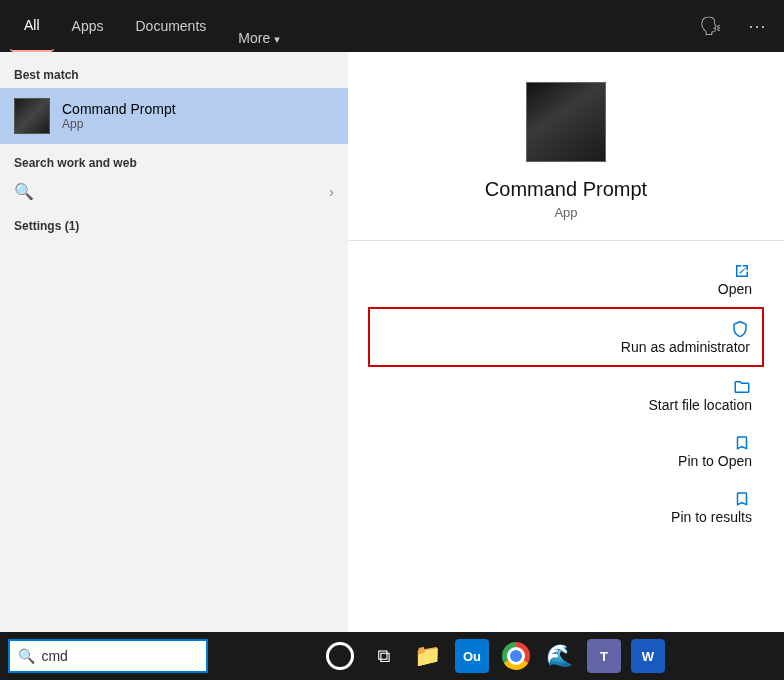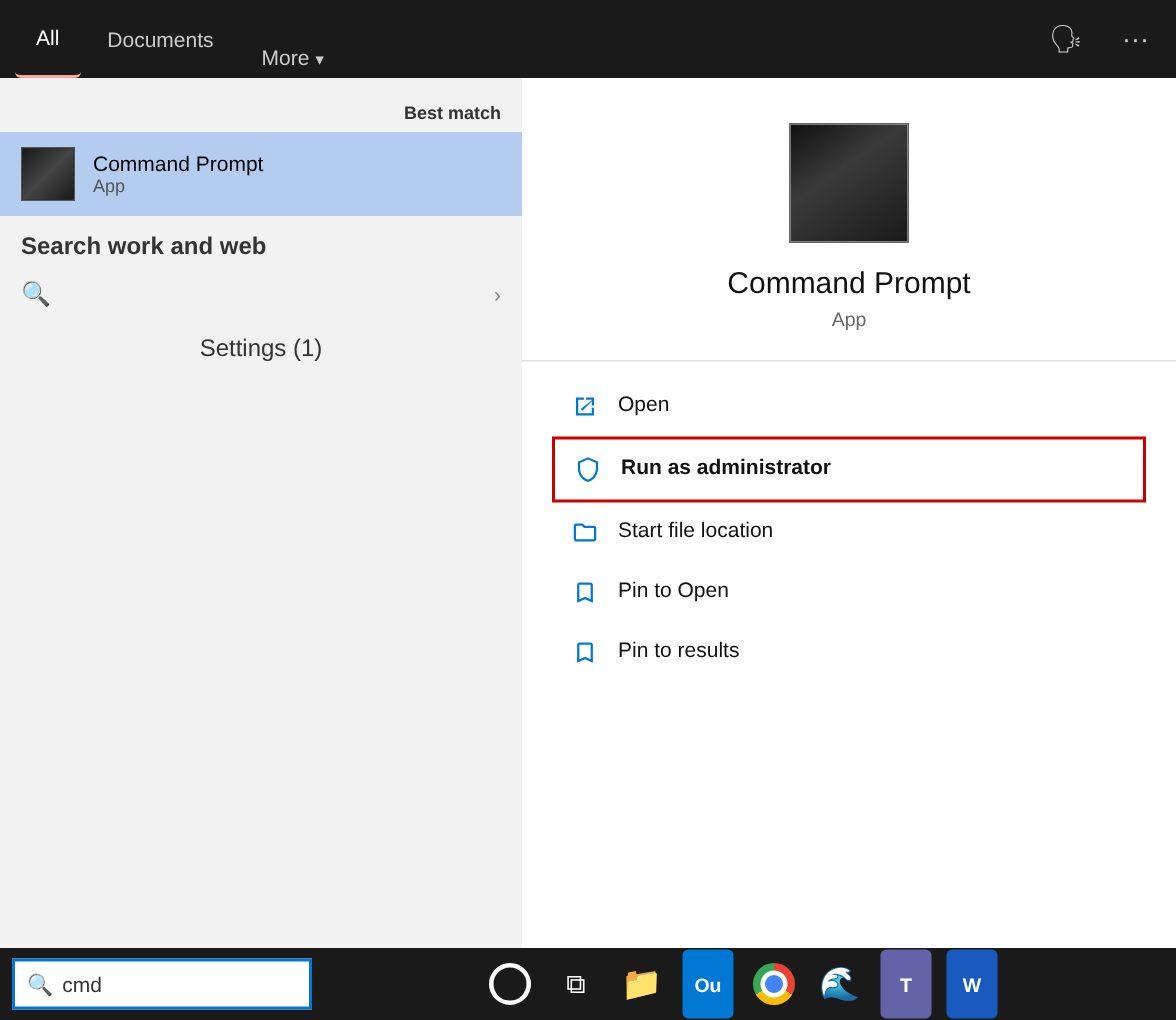--- a/index.html
+++ b/index.html
@@ -58,21 +58,20 @@
       width: 348px;
       background: #f2f2f2;
       flex-shrink: 0;
       padding: 10px 0;
     }
     .section-label {
       font-size: 12px;
       font-weight: 600;
       color: #333;
       padding: 6px 14px 4px 14px;
-      text-align: right;
     }
     .best-match-item {
       display: flex;
       align-items: center;
       gap: 12px;
       padding: 10px 14px;
       background: #b3ccf0;
       cursor: pointer;
       margin: 2px 0;
     }
@@ -93,21 +92,21 @@
       font-size: 14px;
       font-weight: 500;
       color: #000;
     }
     .item-text-sub {
       font-size: 12px;
       color: #555;
     }
 
     .search-work-label {
-      font-size: 16px;
+      font-size: 12px;
       font-weight: 600;
       color: #333;
       padding: 10px 14px 4px 14px;
     }
     .search-web-item {
       display: flex;
       align-items: center;
       gap: 10px;
       padding: 8px 14px;
       cursor: pointer;
@@ -122,25 +121,24 @@
     }
     .search-web-text span {
       font-weight: 600;
     }
     .chevron-right {
       margin-left: auto;
       color: #888;
       font-size: 14px;
     }
     .settings-label {
-      font-size: 16px;
-      font-weight: 400;
+      font-size: 12px;
+      font-weight: 700;
       color: #333;
       padding: 10px 14px 4px 14px;
-      text-align: center;
     }
 
     
     .right-panel {
       flex: 1;
       background: #fff;
       display: flex;
       flex-direction: column;
       align-items: center;
       padding-top: 30px;
@@ -169,43 +167,42 @@
       height: 1px;
       background: #e0e0e0;
       margin-bottom: 10px;
     }
     .action-list {
       width: 100%;
       padding: 0 20px;
     }
     .action-item {
       display: flex;
-      align-items: flex-start;
-      gap: 12px;
+      align-items: flex-end;
       padding: 10px 12px;
       cursor: pointer;
       border-radius: 3px;
       position: relative;
+      flex-direction: column;
     }
     .action-icon {
       width: 20px;
       height: 20px;
       display: flex;
       align-items: center;
       justify-content: center;
       flex-shrink: 0;
     }
     .action-label {
       font-size: 14px;
       color: #111;
     }
     .run-admin-highlight {
       border: 2px solid #c00;
       border-radius: 0;
-      font-weight: bold;
     }
 
     
     .icon-open svg, .icon-admin svg, .icon-file svg, .icon-pin svg {
       width: 18px;
       height: 18px;
       fill: #0078d4;
     }
 
     
@@ -263,21 +260,21 @@
       height: 40px;
       display: flex;
       align-items: center;
       justify-content: center;
       cursor: pointer;
       border-radius: 4px;
       font-size: 18px;
     }
     .taskbar-app-box {
       width: 34px;
-      height: 46px;
+      height: 34px;
       border-radius: 4px;
       display: flex;
       align-items: center;
       justify-content: center;
       font-size: 16px;
       font-weight: bold;
     }
     .outlook-box { background: #0078d4; color: #fff; font-size: 13px; }
     .teams-box { background: #6264a7; color: #fff; font-size: 13px; }
     .word-box { background: #185abd; color: #fff; font-size: 13px; }
@@ -310,20 +307,23 @@
     }
   </style>
 </head>
 <body>
 
 <div class="top-nav">
   <div class="nav-tab active">
     <span>All</span>
   </div>
   <div class="nav-tab">
+    <span>Apps</span>
+  </div>
+  <div class="nav-tab">
     <span>Documents</span>
   </div>
   <div class="nav-tab more-tab">
     <span>More</span>
     <span class="chevron">▾</span>
   </div>
   <div class="nav-right">
     <div class="nav-icon-btn">🗣</div>
     <div class="nav-icon-btn">···</div>
   </div>

